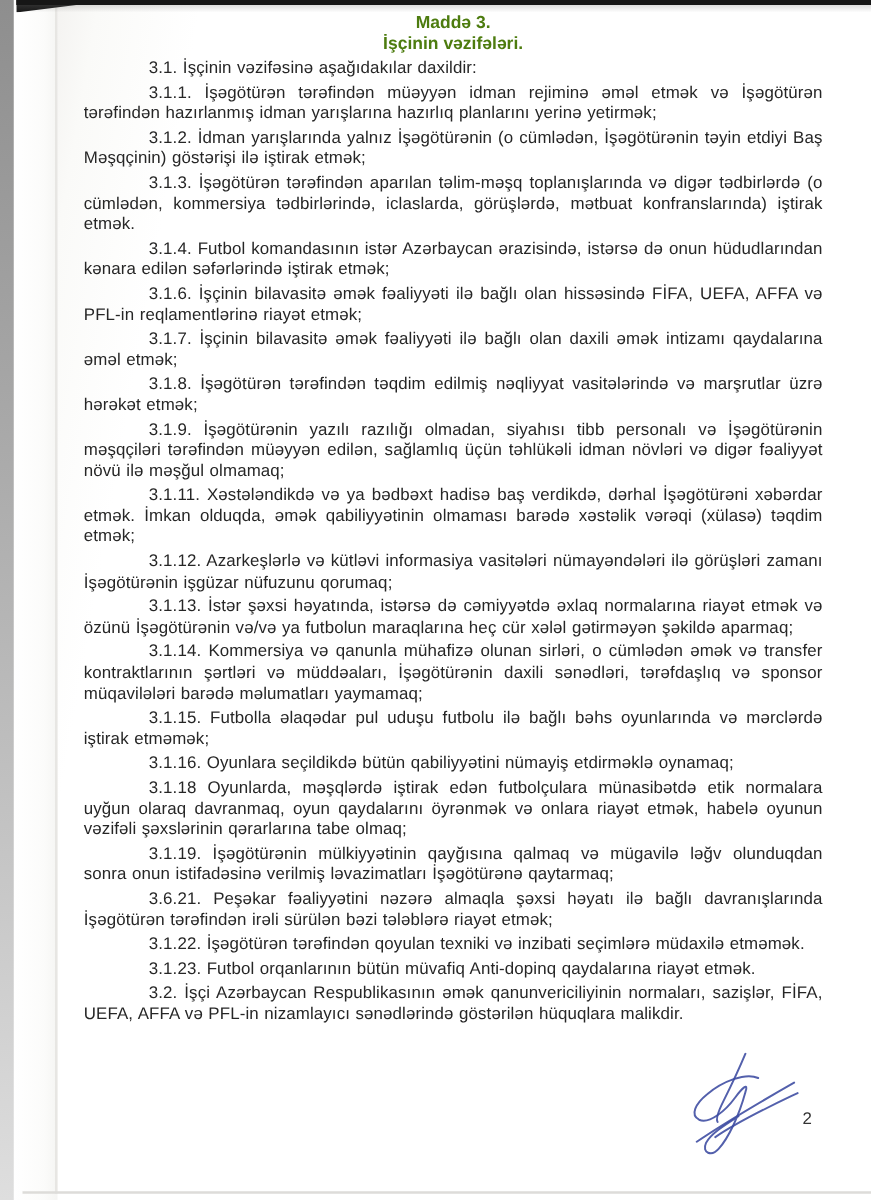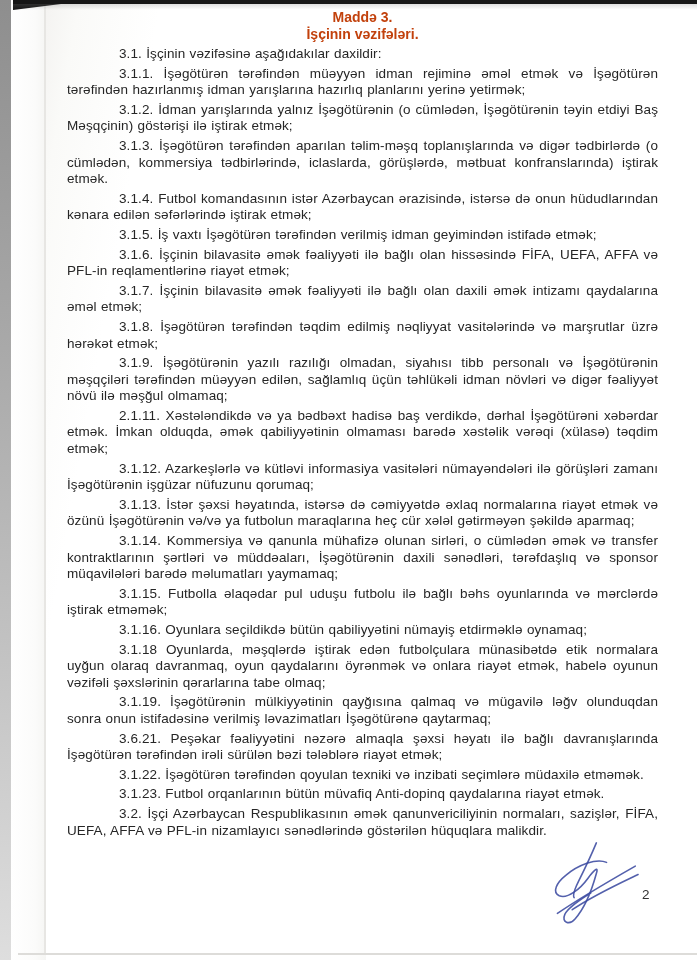--- a/index.html
+++ b/index.html
@@ -17,21 +17,21 @@
   .paper{position:absolute;left:46px;top:4px;right:0;bottom:7px;
     background:linear-gradient(100deg,#f4f3f1 0%,#fafaf8 4%,#ffffff 14%);}
   .top-bar{position:absolute;top:0;left:13px;right:0;height:4px;background:#161616;}
   .top-wedge{position:absolute;top:0;left:13px;width:48px;height:10px;background:#161616;
     clip-path:polygon(0 0,100% 0,100% 40%,0 100%);}
   .top-shade{position:absolute;top:4px;left:13px;right:0;height:6px;
     background:linear-gradient(to bottom,rgba(120,120,120,.25),rgba(120,120,120,0));}
   .bottom-line{position:absolute;left:18px;right:0;top:953px;height:2px;background:#dddcd9;}
   
   .page-content{position:absolute;left:64px;top:9px;width:597px;color:#262626;}
-  .heading{text-align:center;font-weight:bold;font-size:14px;line-height:17px;color:#c2410c;margin-bottom:3px;}
+  .heading{text-align:center;font-weight:bold;font-size:14px;line-height:17px;color:#4d7c0f;margin-bottom:3px;}
   .clause{margin:3px;font-size:13.5px;line-height:16.6px;text-align:justify;text-indent:52px;
     letter-spacing:.1px;word-spacing:.5px;}
   
   .signature{position:absolute;left:537px;top:842px;width:115px;height:102px;}
   .signature path{fill:none;stroke-width:1.7;stroke-linecap:round;opacity:.88;}
   .page-number{position:absolute;left:642px;top:887px;font-size:13.5px;color:#333333;}
 </style>
 </head>
 <body>
 
@@ -47,26 +47,25 @@
 <div class="page-content">
   <div class="heading">
     <div>Maddə 3.</div>
     <div>İşçinin vəzifələri.</div>
   </div>
   <p class="clause">3.1. İşçinin vəzifəsinə aşağıdakılar daxildir:</p>
   <p class="clause">3.1.1. İşəgötürən tərəfindən müəyyən idman rejiminə əməl etmək və İşəgötürən tərəfindən hazırlanmış idman yarışlarına hazırlıq planlarını yerinə yetirmək;</p>
   <p class="clause">3.1.2. İdman yarışlarında yalnız İşəgötürənin (o cümlədən, İşəgötürənin təyin etdiyi Baş Məşqçinin) göstərişi ilə iştirak etmək;</p>
   <p class="clause">3.1.3. İşəgötürən tərəfindən aparılan təlim-məşq toplanışlarında və digər tədbirlərdə (o cümlədən, kommersiya tədbirlərində, iclaslarda, görüşlərdə, mətbuat konfranslarında) iştirak etmək.</p>
   <p class="clause">3.1.4. Futbol komandasının istər Azərbaycan ərazisində, istərsə də onun hüdudlarından kənara edilən səfərlərində iştirak etmək;</p>
-  <p class="clause">3.1.5. İş vaxtı İşəgötürən tərəfindən verilmiş idman geyimindən istifadə etmək;</p>
   <p class="clause">3.1.6. İşçinin bilavasitə əmək fəaliyyəti ilə bağlı olan hissəsində FİFA, UEFA, AFFA və PFL-in reqlamentlərinə riayət etmək;</p>
   <p class="clause">3.1.7. İşçinin bilavasitə əmək fəaliyyəti ilə bağlı olan daxili əmək intizamı qaydalarına əməl etmək;</p>
   <p class="clause">3.1.8. İşəgötürən tərəfindən təqdim edilmiş nəqliyyat vasitələrində və marşrutlar üzrə hərəkət etmək;</p>
   <p class="clause">3.1.9. İşəgötürənin yazılı razılığı olmadan, siyahısı tibb personalı və İşəgötürənin məşqçiləri tərəfindən müəyyən edilən, sağlamlıq üçün təhlükəli idman növləri və digər fəaliyyət növü ilə məşğul olmamaq;</p>
-  <p class="clause">2.1.11. Xəstələndikdə və ya bədbəxt hadisə baş verdikdə, dərhal İşəgötürəni xəbərdar etmək. İmkan olduqda, əmək qabiliyyətinin olmaması barədə xəstəlik vərəqi (xülasə) təqdim etmək;</p>
+  <p class="clause">3.1.11. Xəstələndikdə və ya bədbəxt hadisə baş verdikdə, dərhal İşəgötürəni xəbərdar etmək. İmkan olduqda, əmək qabiliyyətinin olmaması barədə xəstəlik vərəqi (xülasə) təqdim etmək;</p>
   <p class="clause">3.1.12. Azarkeşlərlə və kütləvi informasiya vasitələri nümayəndələri ilə görüşləri zamanı İşəgötürənin işgüzar nüfuzunu qorumaq;</p>
   <p class="clause">3.1.13. İstər şəxsi həyatında, istərsə də cəmiyyətdə əxlaq normalarına riayət etmək və özünü İşəgötürənin və/və ya futbolun maraqlarına heç cür xələl gətirməyən şəkildə aparmaq;</p>
   <p class="clause">3.1.14. Kommersiya və qanunla mühafizə olunan sirləri, o cümlədən əmək və transfer kontraktlarının şərtləri və müddəaları, İşəgötürənin daxili sənədləri, tərəfdaşlıq və sponsor müqavilələri barədə məlumatları yaymamaq;</p>
   <p class="clause">3.1.15. Futbolla əlaqədar pul uduşu futbolu ilə bağlı bəhs oyunlarında və mərclərdə iştirak etməmək;</p>
   <p class="clause">3.1.16. Oyunlara seçildikdə bütün qabiliyyətini nümayiş etdirməklə oynamaq;</p>
   <p class="clause">3.1.18 Oyunlarda, məşqlərdə iştirak edən futbolçulara münasibətdə etik normalara uyğun olaraq davranmaq, oyun qaydalarını öyrənmək və onlara riayət etmək, habelə oyunun vəzifəli şəxslərinin qərarlarına tabe olmaq;</p>
   <p class="clause">3.1.19. İşəgötürənin mülkiyyətinin qayğısına qalmaq və mügavilə ləğv olunduqdan sonra onun istifadəsinə verilmiş ləvazimatları İşəgötürənə qaytarmaq;</p>
   <p class="clause">3.6.21. Peşəkar fəaliyyətini nəzərə almaqla şəxsi həyatı ilə bağlı davranışlarında İşəgötürən tərəfindən irəli sürülən bəzi tələblərə riayət etmək;</p>
   <p class="clause">3.1.22. İşəgötürən tərəfindən qoyulan texniki və inzibati seçimlərə müdaxilə etməmək.</p>
   <p class="clause">3.1.23. Futbol orqanlarının bütün müvafiq Anti-dopinq qaydalarına riayət etmək.</p>

